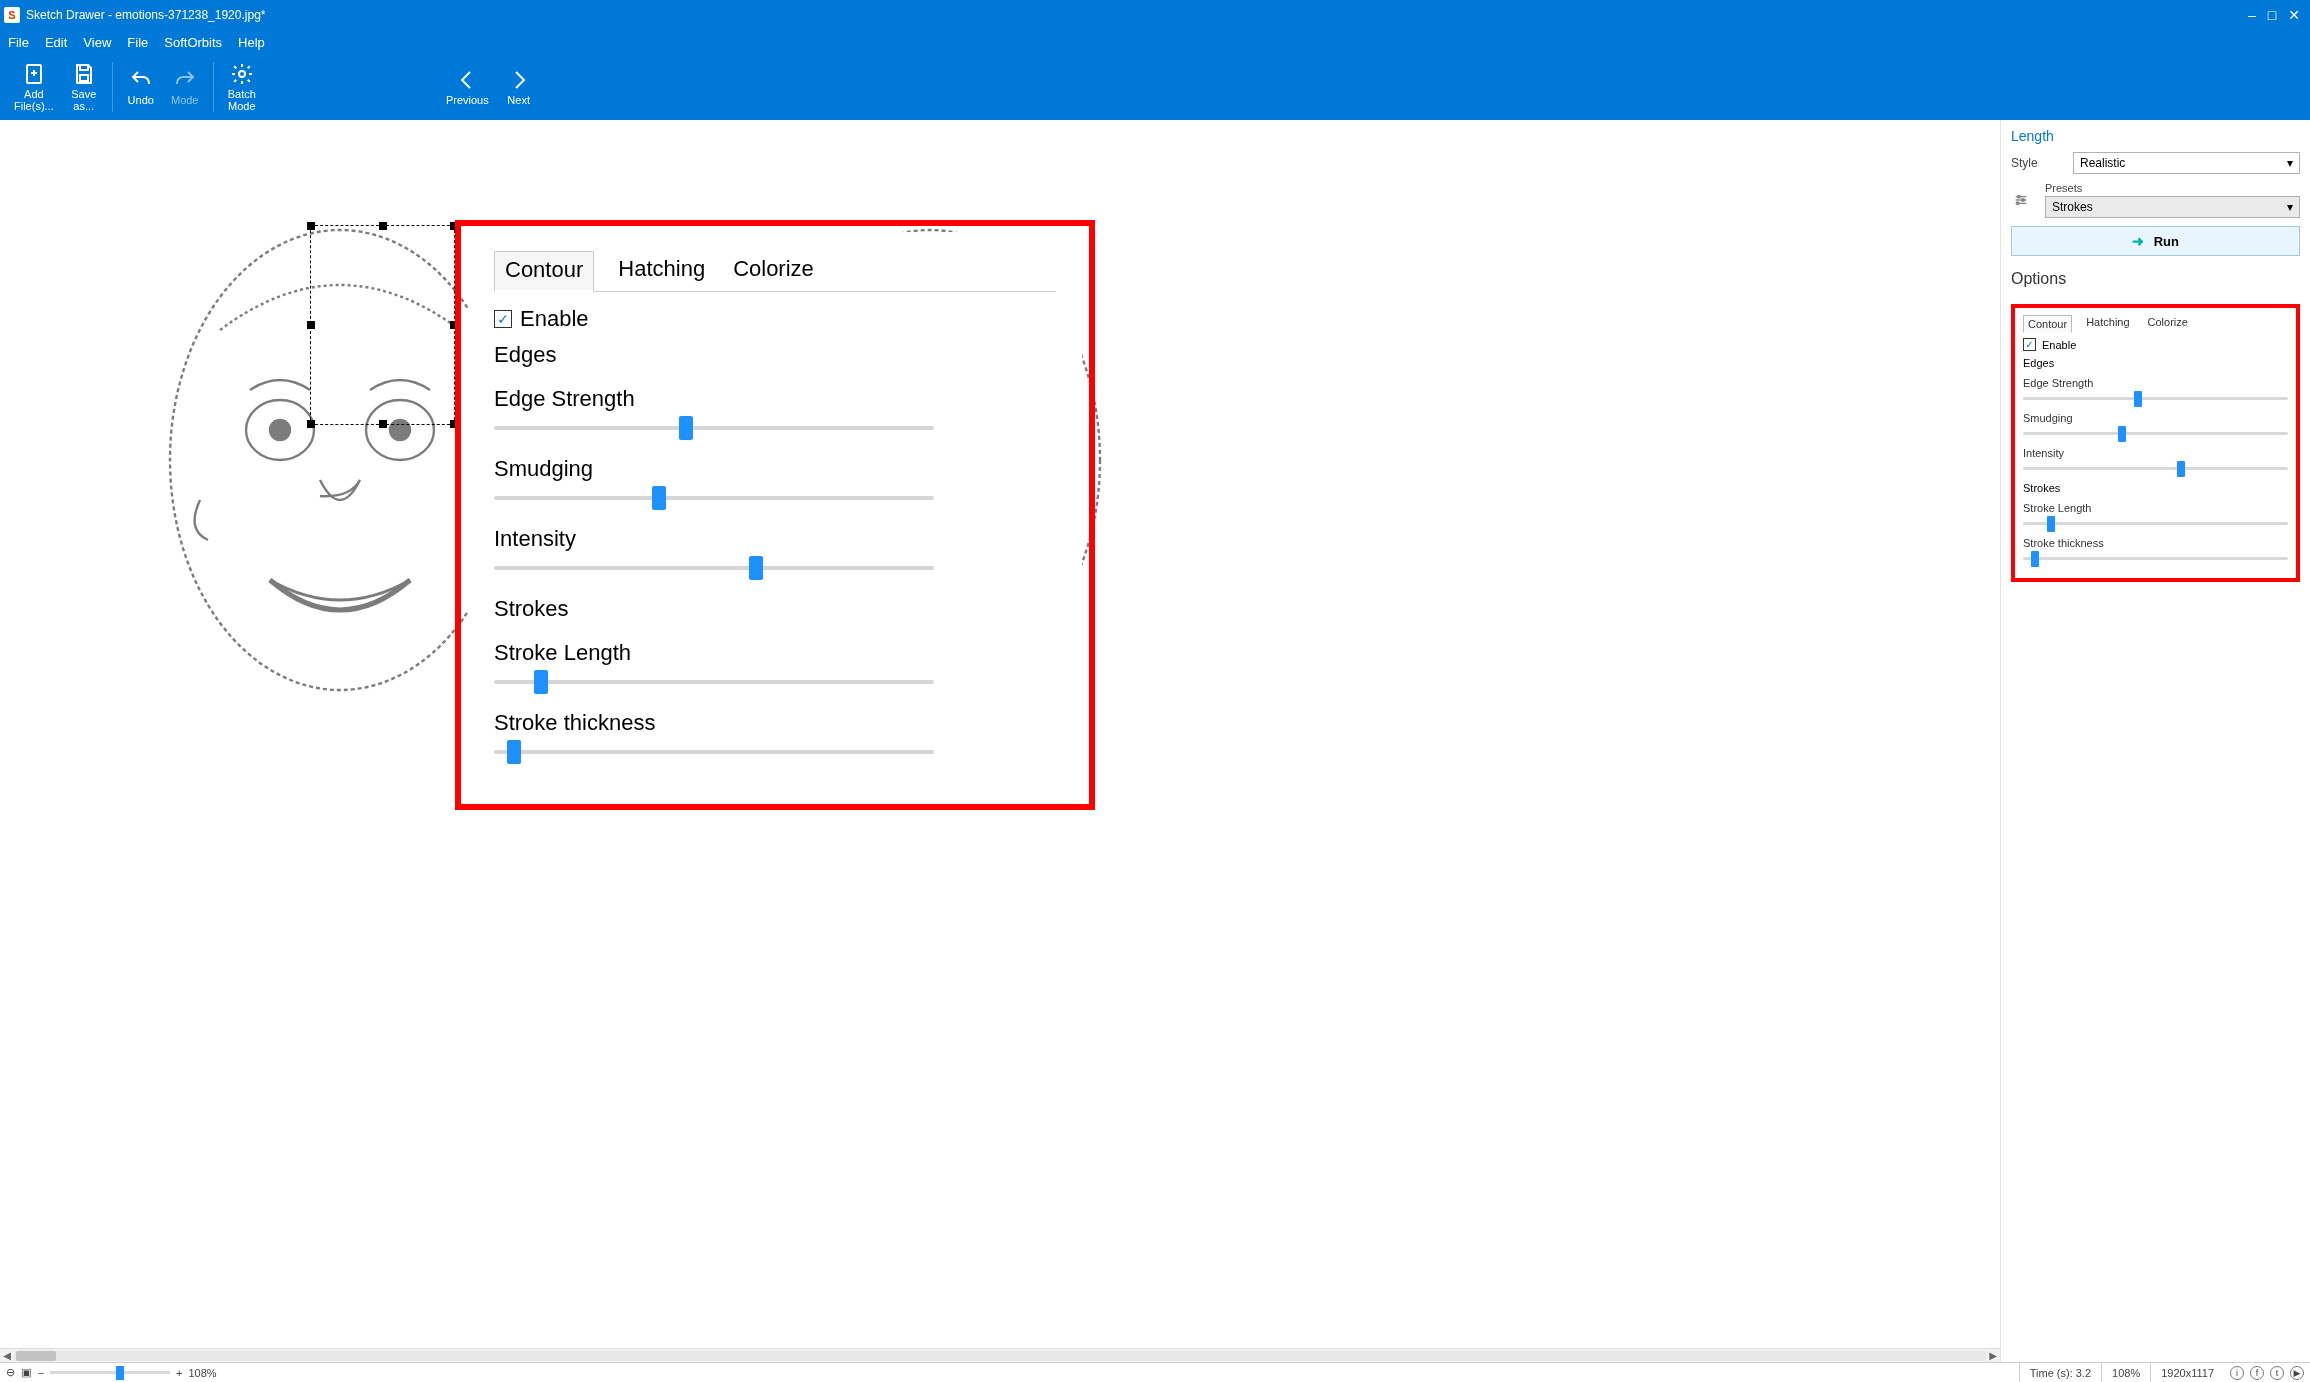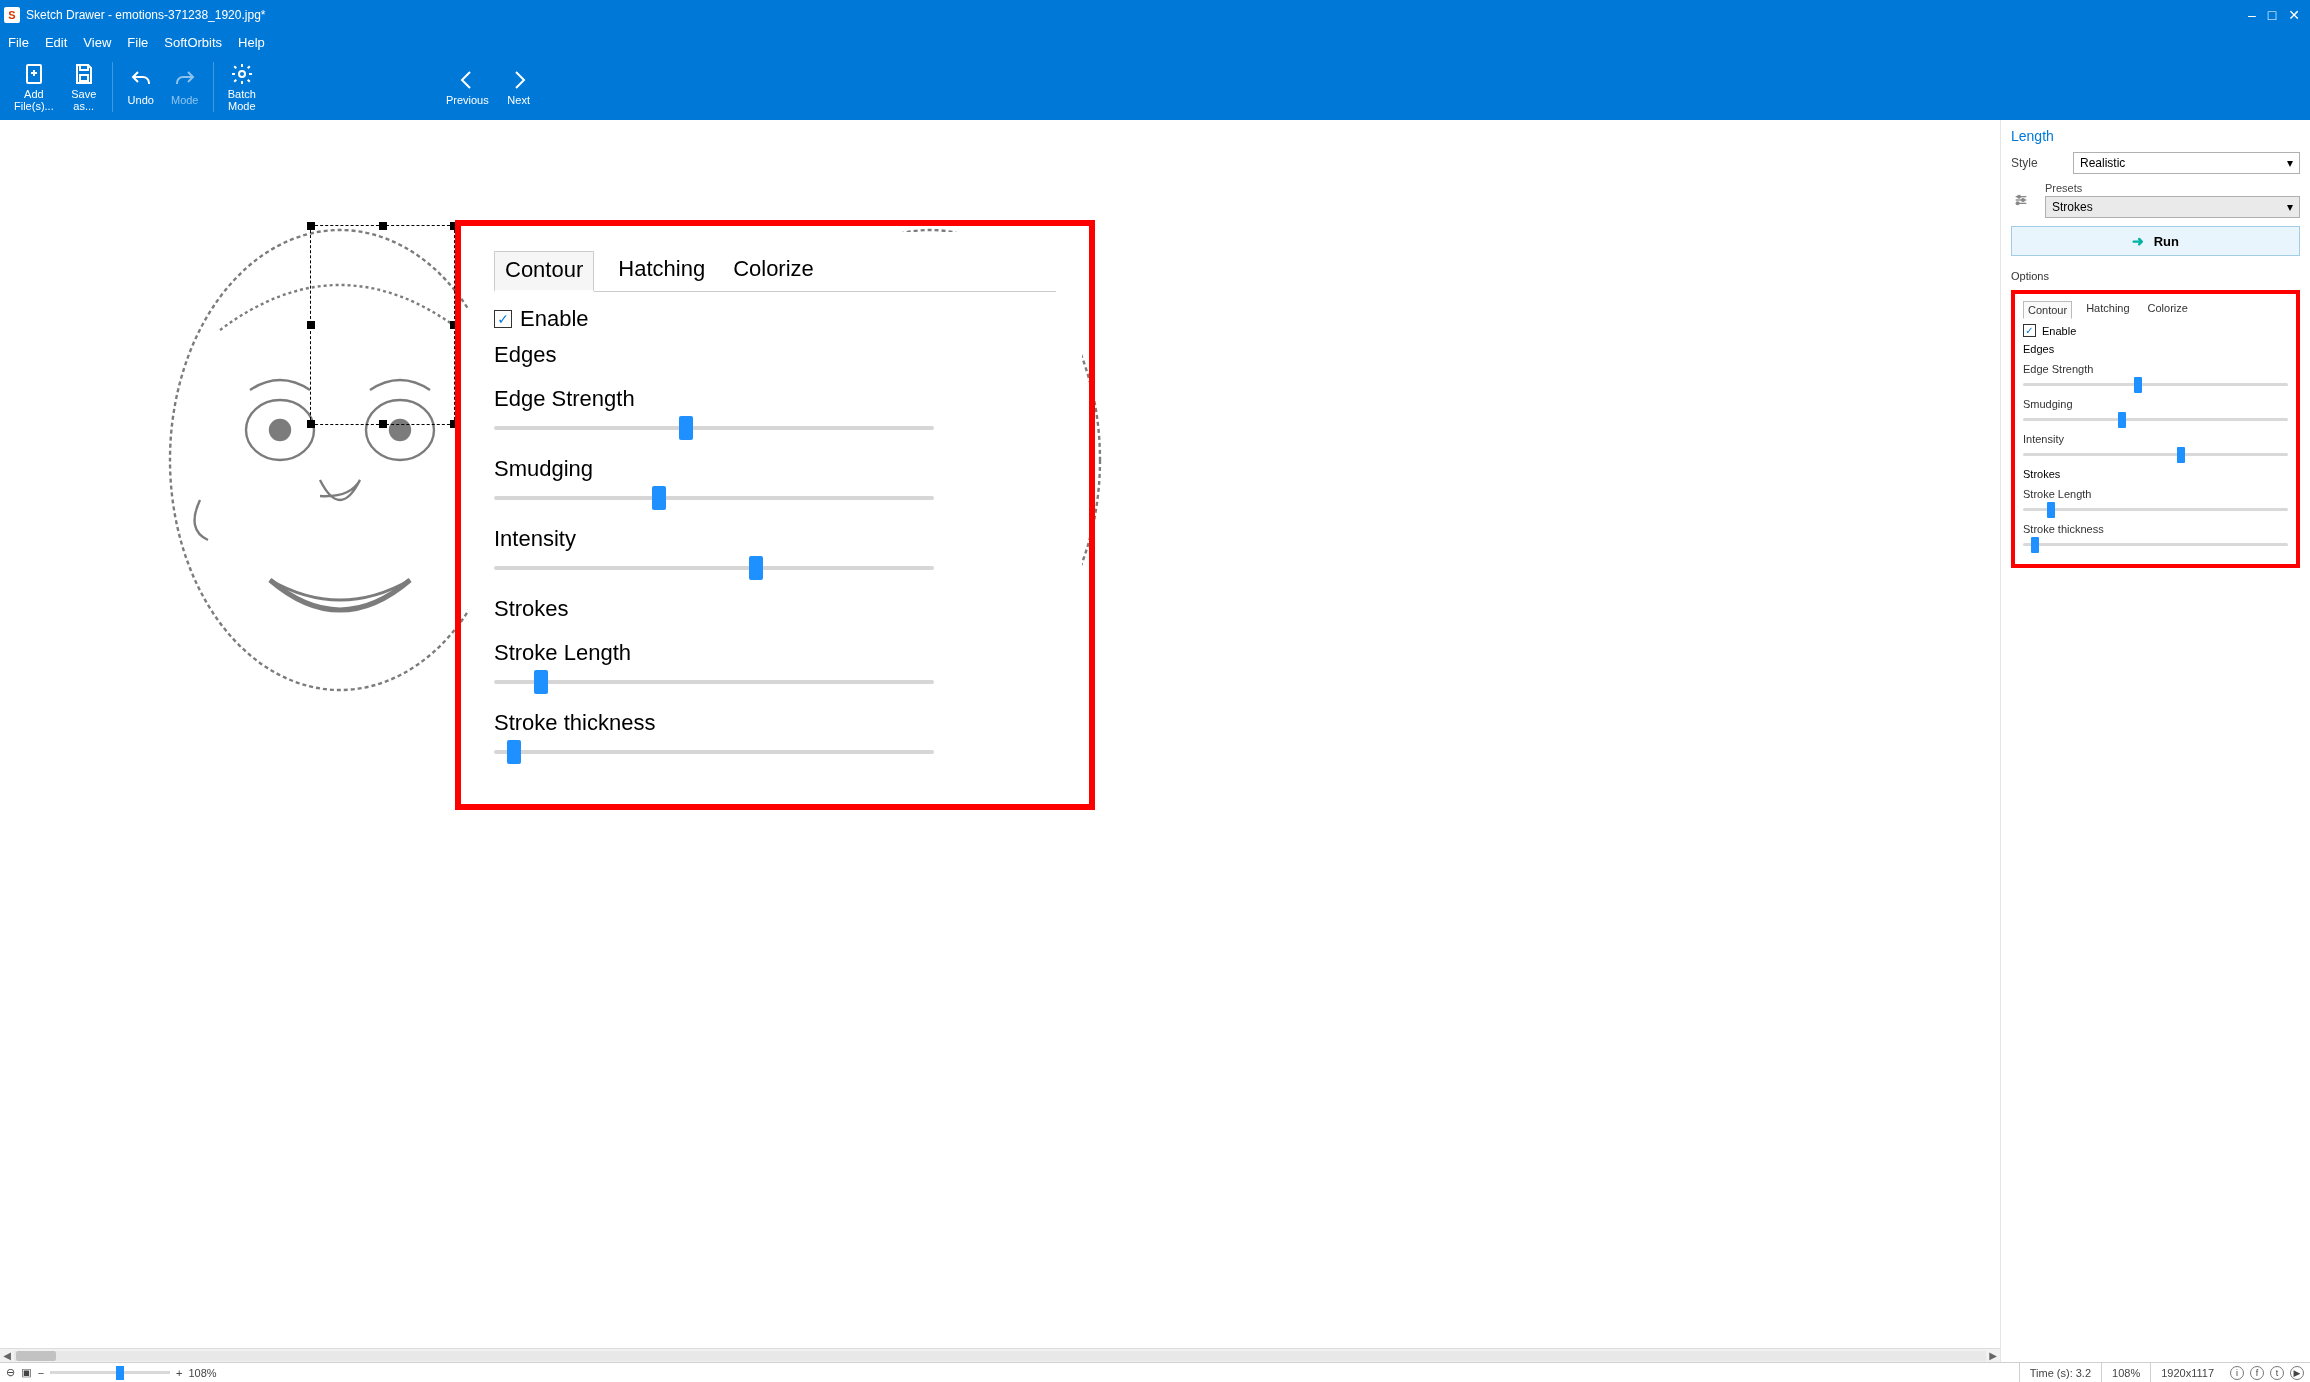--- a/index.html
+++ b/index.html
@@ -94,21 +94,21 @@
   display: flex; align-items: center; justify-content: space-between; font-size: 12px;
 }
 .sp-select.grey { background: #eaeaea; }
 .sp-presets-icon { width: 20px; height: 20px; display:flex; align-items:center; justify-content:center; }
 .sp-run {
   width: 100%; height: 30px; background: #e8f5fc; border: 1px solid #a3cde6;
   display: flex; align-items: center; justify-content: center; gap: 10px; font-weight: bold; font-size: 13px;
   margin-bottom: 14px; cursor: pointer;
 }
 .sp-run .arrow { color: #00b3a4; font-size: 14px; }
-.sp-opt-header { font-size: 11px; color: #333; margin-bottom: 8px; }
+.sp-opt-header { font-size: 16px; color: #333; margin-bottom: 16px; }
 .sp-red { border: 4px solid #f00; padding: 6px 8px; }
 .sp-tabs { display: flex; gap: 10px; font-size: 11px; margin-bottom: 6px; }
 .sp-tabs .t { padding: 2px 4px; cursor: pointer; color: #333; }
 .sp-tabs .t.active { border: 1px solid #bbb; border-bottom: 1px solid #fff; position: relative; top: 1px; background: #fafafa; }
 .sp-check { display: flex; align-items: center; gap: 6px; font-size: 11px; margin-bottom: 4px; }
 .sp-check .bx { width: 13px; height: 13px; border: 1px solid #333; font-size: 10px; color: #0078d7; display: flex; align-items: center; justify-content: center; }
 .sp-sec { font-size: 11px; margin: 6px 0 8px; }
 .sp-sl-group { margin: 8px 0 12px; }
 .sp-sl-group .l { font-size: 11px; margin-bottom: 8px; color: #333; }
 .sp-track { position: relative; height: 3px; background: #d9d9d9; width: 100%; border-radius: 2px; }

